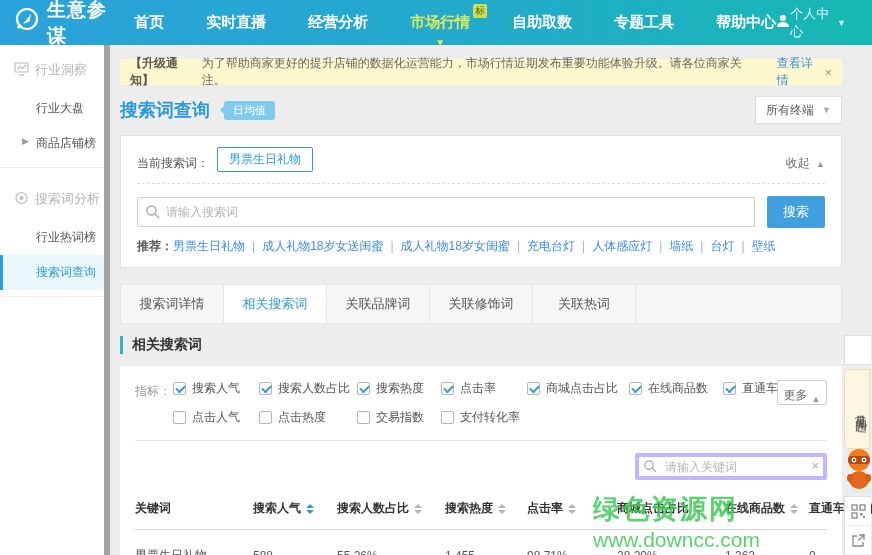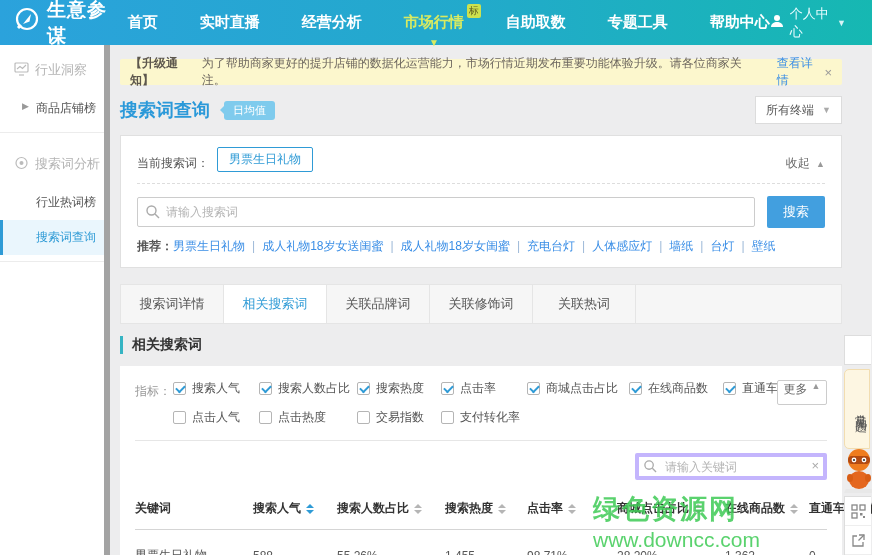--- a/index.html
+++ b/index.html
@@ -8,21 +8,21 @@
   .root { position:relative; width:872px; height:555px; overflow:hidden; }
 
   
   .topbar { height:45px; background:linear-gradient(90deg,#2ba2dc 0%, #22aacb 55%, #16b8b2 100%); display:flex; align-items:center; position:relative; z-index:5; }
   .brand { display:flex; align-items:center; gap:7px; padding-left:14px; width:128px; color:#fff; font-size:19px; font-weight:bold; letter-spacing:1px; }
   .nav { display:flex; gap:42px; padding-left:14px; align-items:center; }
   .nav-item { color:#fff; font-size:15px; font-weight:bold; cursor:pointer; position:relative; white-space:nowrap; }
   .nav-item.active { color:#d9ea60; }
   .nav-item.active .nav-caret { position:absolute; left:50%; transform:translateX(-50%); bottom:-16px; color:#d9ea60; font-size:10px; font-weight:normal; }
   .nav-badge { position:absolute; top:-9px; right:-17px; background:#cde24e; color:#5c5c20; font-size:10px; font-weight:normal; padding:0 2px; border-radius:2px; line-height:14px; }
-  .user-area { margin-left:auto; margin-right:26px; display:flex; align-items:center; gap:6px; color:#eafcff; font-size:13px; cursor:pointer; }
+  .user-area { margin-left:auto; margin-right:26px; display:flex; align-items:center; color:#eafcff; font-size:13px; cursor:pointer; }
   .user-caret { font-size:9px; color:#d8f4f6; }
 
   
   .page-body { display:flex; height:510px; }
   .sidebar { width:110px; background:#fff; border-right:6px solid #a3a3a3; flex:0 0 110px; }
   .side-section-title { display:flex; align-items:center; gap:6px; color:#b3b3b3; font-size:13px; padding:16px 0 12px 14px; }
   .side-item { font-size:12px; color:#555; padding:9px 0 9px 36px; cursor:pointer; position:relative; }
   .side-item .tri { position:absolute; left:22px; top:10px; color:#999; font-size:9px; }
   .side-item.active { color:#2f9bd6; background:#eaf6fd; border-left:3px solid #2f9bd6; padding-left:33px; }
   .side-divider { border-top:1px solid #ececec; margin:6px 0; }
@@ -77,21 +77,21 @@
   .section-title { border-left:3px solid #35b4c3; padding-left:9px; font-size:14px; font-weight:bold; color:#333; }
 
   
   .content-panel { background:#fff; width:722px; min-height:225px; padding:14px 15px 0; position:relative; }
   .metrics { display:flex; position:relative; padding-right:70px; }
   .metrics-label { color:#999; font-size:12px; padding-top:3px; width:38px; flex:0 0 38px; }
   .metrics-grid { display:grid; grid-template-columns:86px 98px 84px 86px 102px 94px 1fr; row-gap:12px; }
   .metric { display:flex; align-items:center; gap:6px; font-size:12px; color:#555; cursor:pointer; white-space:nowrap; }
   .cb { width:13px; height:13px; border:1px solid #b5b5b5; border-radius:2px; background:#fff; position:relative; flex:0 0 13px; }
   .cb.checked::after { content:""; position:absolute; left:2px; top:2px; width:7px; height:4px; border-left:2px solid #2f9bd6; border-bottom:2px solid #2f9bd6; transform:rotate(-45deg); }
-  .more-btn { position:absolute; right:0; top:0; width:50px; height:25px; background:#fff; border:1px solid #ccc; border-radius:2px; font-size:12px; color:#666; display:flex; align-items:flex-start; justify-content:center; gap:4px; cursor:pointer; }
+  .more-btn { position:absolute; right:0; top:0; width:50px; height:25px; background:#fff; border:1px solid #ccc; border-radius:2px; font-size:12px; color:#666; display:flex; align-items:flex-end; justify-content:center; gap:4px; cursor:pointer; }
   .more-btn .caret { font-size:9px; color:#999; }
 
   .metrics-divider { border-bottom:1px solid #e6e6e6; margin-top:14px; }
 
   .filter-row { padding:12px 0 10px; display:flex; justify-content:flex-end; }
   .filter-wrap { position:relative; width:192px; }
   .filter-wrap input { width:100%; height:27px; border:4px solid #c4b5fd; border-radius:2px; padding:0 24px 0 26px; font-size:12px; color:#404040; outline:none; font-family:inherit; }
   .filter-wrap input::placeholder { color:#b5b5b5; }
   .filter-wrap .mag { top:6px; }
   .filter-clear { position:absolute; right:8px; top:5px; color:#aaa; cursor:pointer; font-size:13px; }
@@ -167,20 +167,23 @@
     <div class="sidebar">
       <div class="side-section-title">
         <span>
           <svg width="15" height="14" viewBox="0 0 15 14">
             <rect x="1" y="1" width="13" height="9" rx="1" fill="none" stroke="#bbb" stroke-width="1.2"></rect>
             <path d="M3 7 L6 4.5 L8.5 6.5 L12 3" fill="none" stroke="#bbb" stroke-width="1.1"></path>
             <path d="M5 13 h5" stroke="#bbb" stroke-width="1.2"></path>
           </svg>
         </span>
         <span>行业洞察</span>
+      </div>
+      <div class="side-item">
+        <span>行业大盘</span>
       </div>
       <div class="side-item">
         <span class="tri">▶</span>
         <span>商品店铺榜</span>
       </div>
       <div class="side-divider"></div>
       <div class="side-section-title">
         <span>
           <svg width="15" height="14" viewBox="0 0 15 14">
             <circle cx="7.5" cy="7" r="5.5" fill="none" stroke="#bbb" stroke-width="1.2"></circle>

